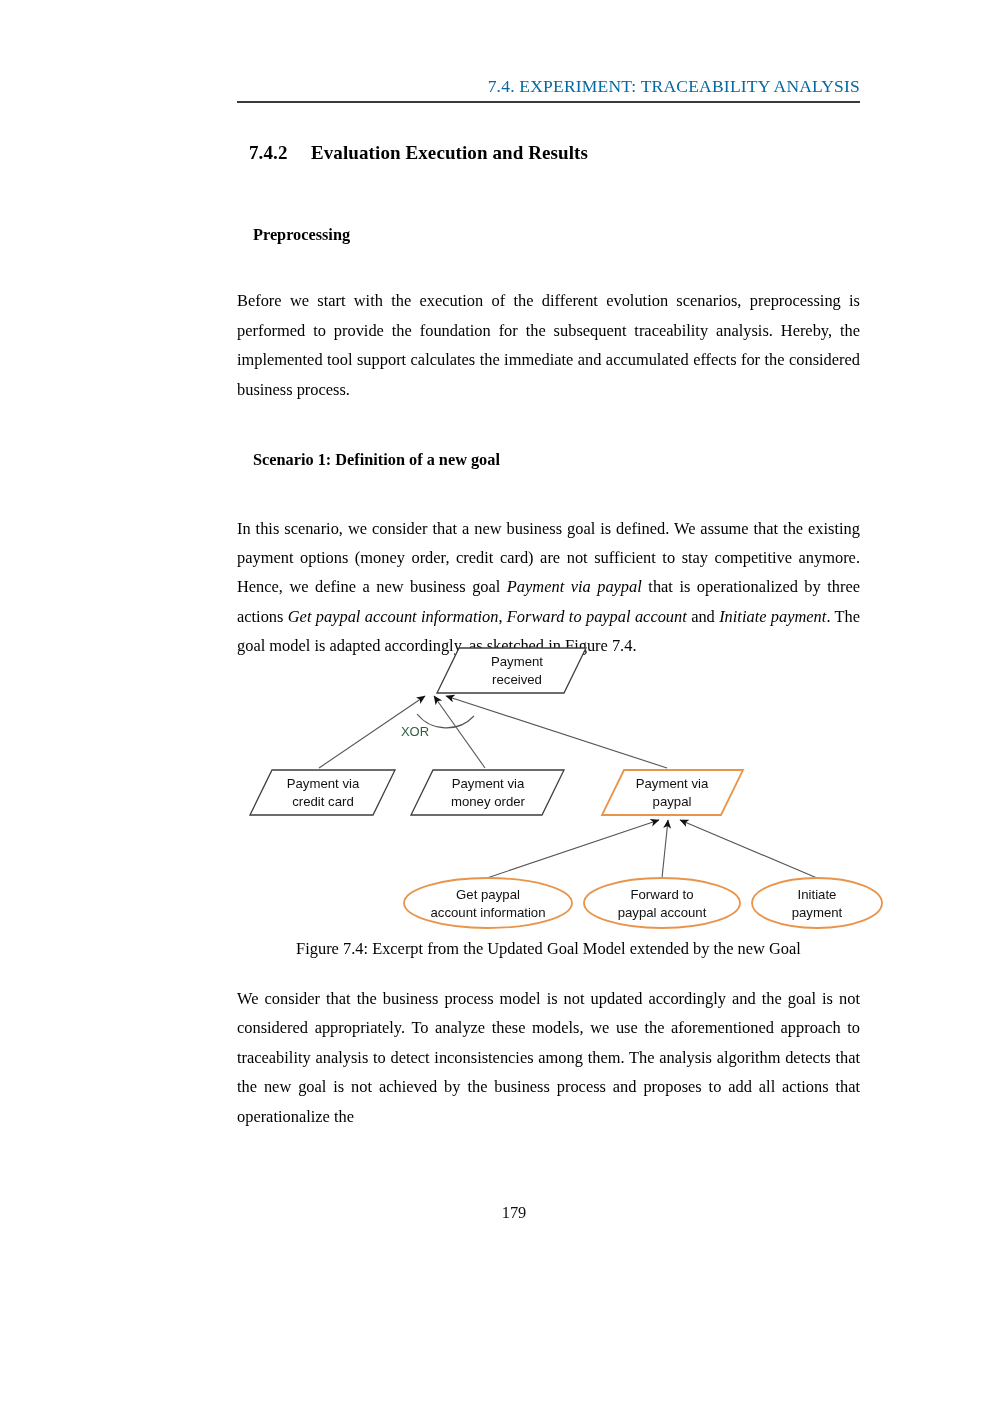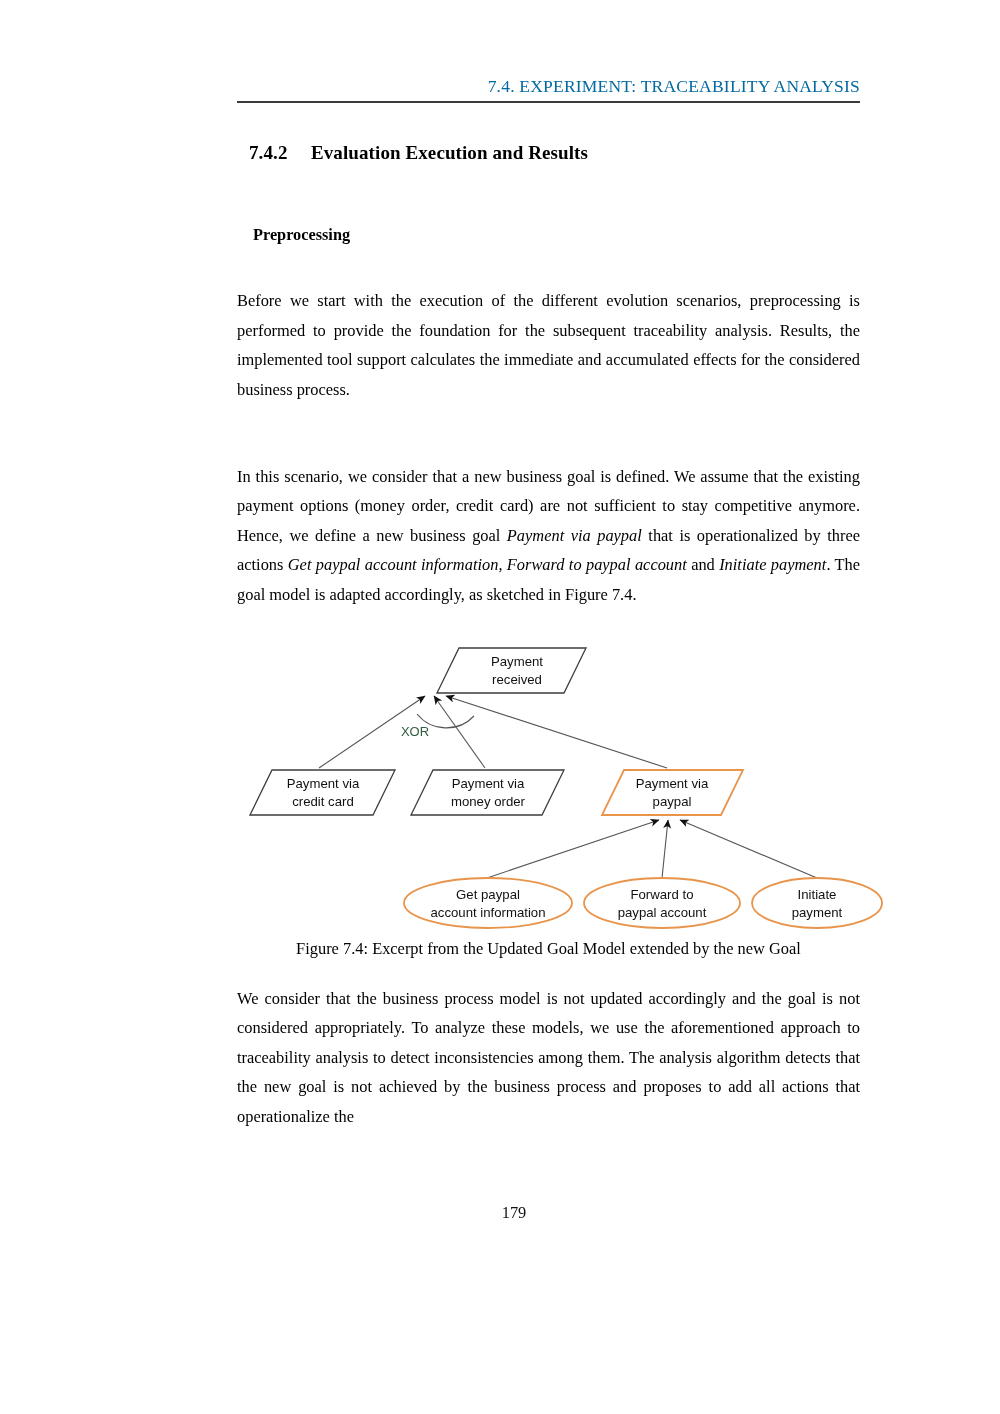--- a/index.html
+++ b/index.html
@@ -164,24 +164,25 @@
     <h2 class="section-heading">
       <span class="num">7.4.2</span><span>Evaluation Execution and Results</span>
     </h2>
 
     <div class="sp-1"></div>
 
     <h3 class="sub-heading">Preprocessing</h3>
 
     <div class="sp-2"></div>
 
-    <p class="para">Before we start with the execution of the different evolution scenarios, preprocessing is performed to provide the foundation for the subsequent traceability analysis. Results, the implemented tool support calculates the immediate and accumulated effects for the considered business process.</p>
+    <p class="para">Before we start with the execution of the different evolution scenarios, preprocessing is performed to provide the foundation for the subsequent traceability analysis. Hereby, the implemented tool support calculates the immediate and accumulated effects for the considered business process.</p>
 
     <div class="sp-3"></div>
 
+    <h3 class="sub-heading">Scenario 1: Definition of a new goal</h3>
 
     <div class="sp-4"></div>
 
     <p class="para"><span>In this scenario, we consider that a new business goal is defined. We assume that the existing payment options (money order, credit card) are not sufficient to stay competitive anymore. Hence, we define a new business goal </span><em>Payment via paypal</em><span> that is operationalized by three actions </span><em>Get paypal account information</em><span>, </span><em>Forward to paypal account</em><span> and </span><em>Initiate payment</em><span>. The goal model is adapted accordingly, as sketched in Figure 7.4.</span></p>
 
   </div>
 
   <div class="figure-wrap">
     <svg class="figure-svg" width="663" height="320" viewBox="0 0 663 320" xmlns="http://www.w3.org/2000/svg">
 

